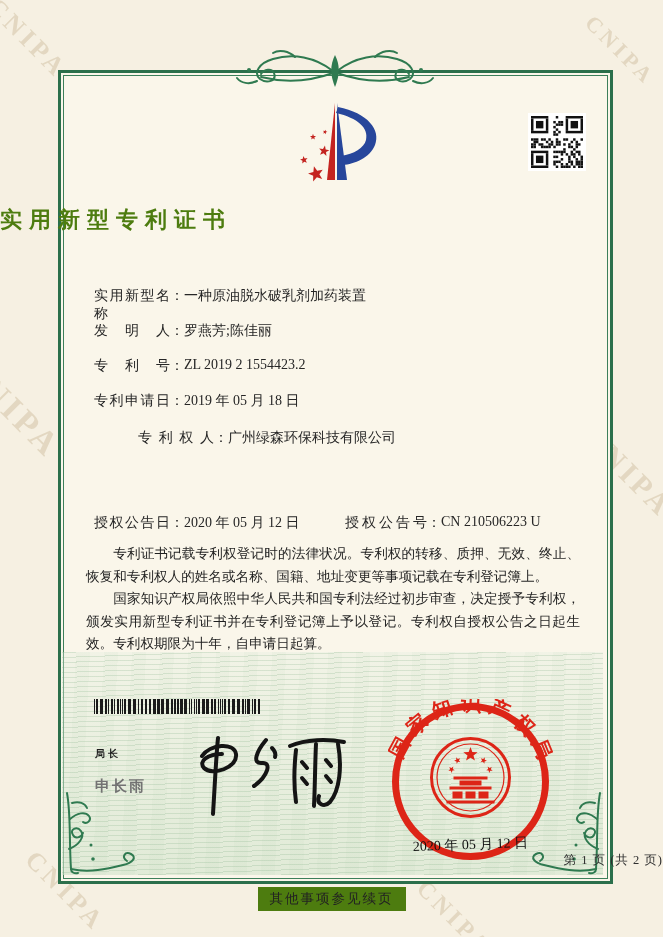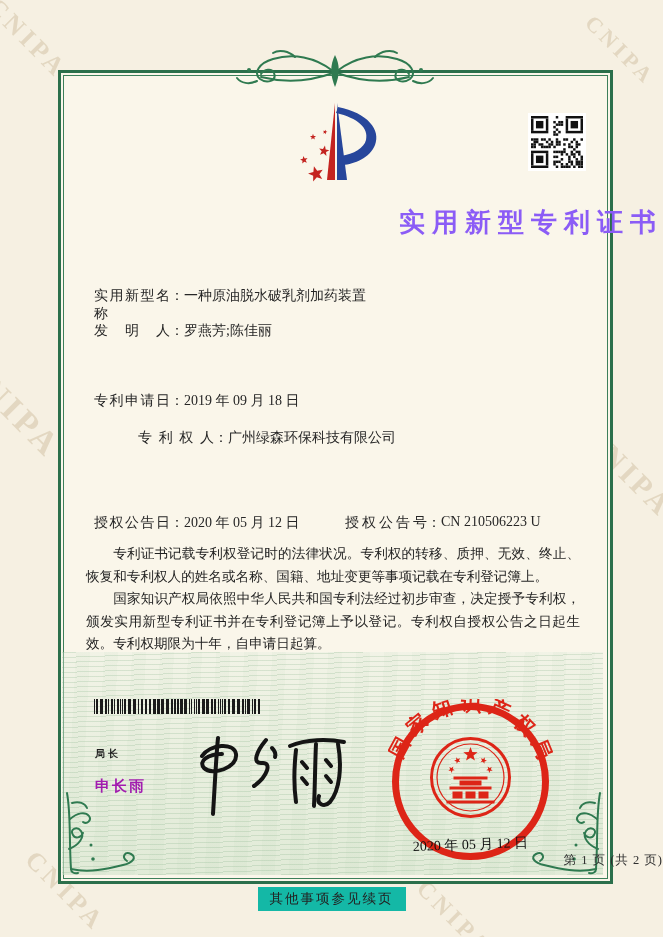--- a/index.html
+++ b/index.html
@@ -27,22 +27,22 @@
   .fl-bl{left:61px;top:789px;}
   .fl-br{left:524px;top:789px;transform:scaleX(-1);}
 
   
   .cert-no{position:absolute;left:94px;top:110px;z-index:3;font-size:14px;
            letter-spacing:1.5px;color:#333;}
   .logo{position:absolute;left:280px;top:98px;z-index:3;}
   .qr-backing{position:absolute;left:528px;top:113px;width:58px;height:58px;
               background:#fff;z-index:3;}
   .qr-backing svg{position:absolute;left:3px;top:3px;}
-  .title{position:absolute;left:0;right:0;top:205px;z-index:3;text-align:right;
-         font-size:26px;font-weight:bold;letter-spacing:7px;color:#8b5cf6;}
+  .title{position:absolute;left:0;right:0;top:205px;z-index:3;text-align:left;
+         font-size:22px;font-weight:bold;letter-spacing:7px;color:#4d7c0f;}
 
   
   .row{position:absolute;left:94px;width:486px;z-index:3;font-size:14px;color:#262626;}
   .lbl{display:inline-block;width:76px;text-align:justify;text-align-last:justify;
        vertical-align:top;}
   .colon{vertical-align:top;}
   .valblk{display:inline-block;vertical-align:top;max-width:392px;}
   .col2{position:absolute;left:251px;top:0;}
   .r-name{top:287px;} .r-inv{top:322px;} .r-pno{top:357px;} .r-fdate{top:392px;}
   .r-patentee{top:429px;margin-left:44px;} .r-addr{top:476px;line-height:20px;} .r-grant{top:514px;}
@@ -50,29 +50,29 @@
   
   .legal{position:absolute;left:86px;top:543px;width:494px;z-index:3;
          font-size:13.6px;line-height:22.5px;color:#1f1f1f;text-align:justify;}
   .legal p{margin:0;text-indent:2em;}
 
   
   .barcode{position:absolute;left:94px;top:699px;z-index:3;fill:#1a1a1a;}
   .sig-title{position:absolute;left:95px;top:747px;z-index:3;font-size:10px;font-weight:bold;
              font-family:"Liberation Sans","DejaVu Sans",sans-serif;color:#1c1c1c;letter-spacing:3px;}
   .sig-name{position:absolute;left:95px;top:777px;z-index:3;font-size:15px;font-weight:bold;
-            font-family:"Liberation Sans","DejaVu Sans",sans-serif;color:#a21caf;letter-spacing:2px;}
+            font-family:"Liberation Sans","DejaVu Sans",sans-serif;color:#737373;letter-spacing:2px;}
   .signature{position:absolute;left:188px;top:730px;z-index:3;}
   .seal{position:absolute;left:388px;top:699px;z-index:4;}
   .seal-date{position:absolute;left:388px;top:836px;width:165px;z-index:5;text-align:center;
              font-size:14px;color:#111;transform:rotate(-2deg);}
   .page-info{position:absolute;left:0;right:0;top:852px;z-index:3;text-align:right;
              font-size:12.5px;color:#2e2e2e;letter-spacing:1px;}
   .continuation{position:absolute;left:50%;top:887px;transform:translateX(-50%);z-index:3;
-                background:#14b8a6;padding:3px 12px;font-size:13.5px;color:#222;
+                background:#4d7c0f;padding:3px 12px;font-size:13.5px;color:#222;
                 letter-spacing:2px;white-space:nowrap;}
 </style>
 </head>
 <body>
 
 <div class="page">
 
   <div class="wm" style="left:2px;top:-8px;font-size:26px;">CNIPA</div>
   <div class="wm" style="left:598px;top:10px;font-size:22px;">CNIPA</div>
   <div class="wm" style="left:-20px;top:350px;font-size:34px;">CNIPA</div>
@@ -259,22 +259,25 @@
   </div>
 
   <div class="title">实用新型专利证书</div>
 
   <div class="row r-name">
     <span class="lbl">实用新型名称</span><span class="colon">：</span><span class="valblk">一种原油脱水破乳剂加药装置</span>
   </div>
   <div class="row r-inv">
     <span class="lbl">发明人</span><span class="colon">：</span><span class="valblk">罗燕芳;陈佳丽</span>
   </div>
+  <div class="row r-pno">
+    <span class="lbl">专利号</span><span class="colon">：</span><span class="valblk">ZL 2019 2 1554423.2</span>
+  </div>
   <div class="row r-fdate">
-    <span class="lbl">专利申请日</span><span class="colon">：</span><span class="valblk">2019 年 09 月 18 日</span>
+    <span class="lbl">专利申请日</span><span class="colon">：</span><span class="valblk">2019 年 05 月 18 日</span>
   </div>
   <div class="row r-patentee">
     <span class="lbl">专利权人</span><span class="colon">：</span><span class="valblk">广州绿森环保科技有限公司</span>
   </div>
   <div class="row r-grant">
     <span class="lbl">授权公告日</span><span class="colon">：</span><span class="valblk">2020 年 05 月 12 日</span>
     <span class="col2"><span class="lbl" style="width:82px;">授权公告号</span><span class="colon">：</span><span>CN 210506223 U</span></span>
   </div>
 
   <div class="legal">

